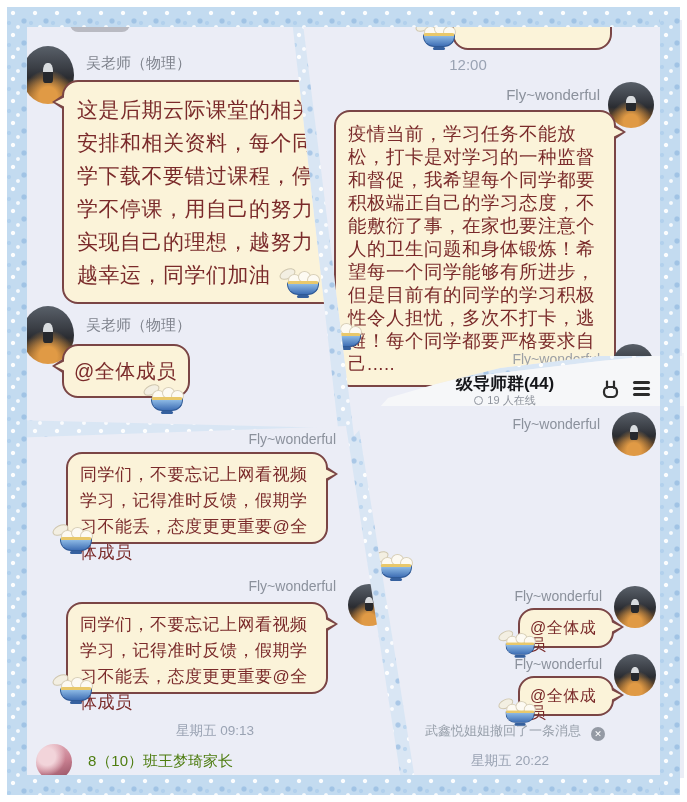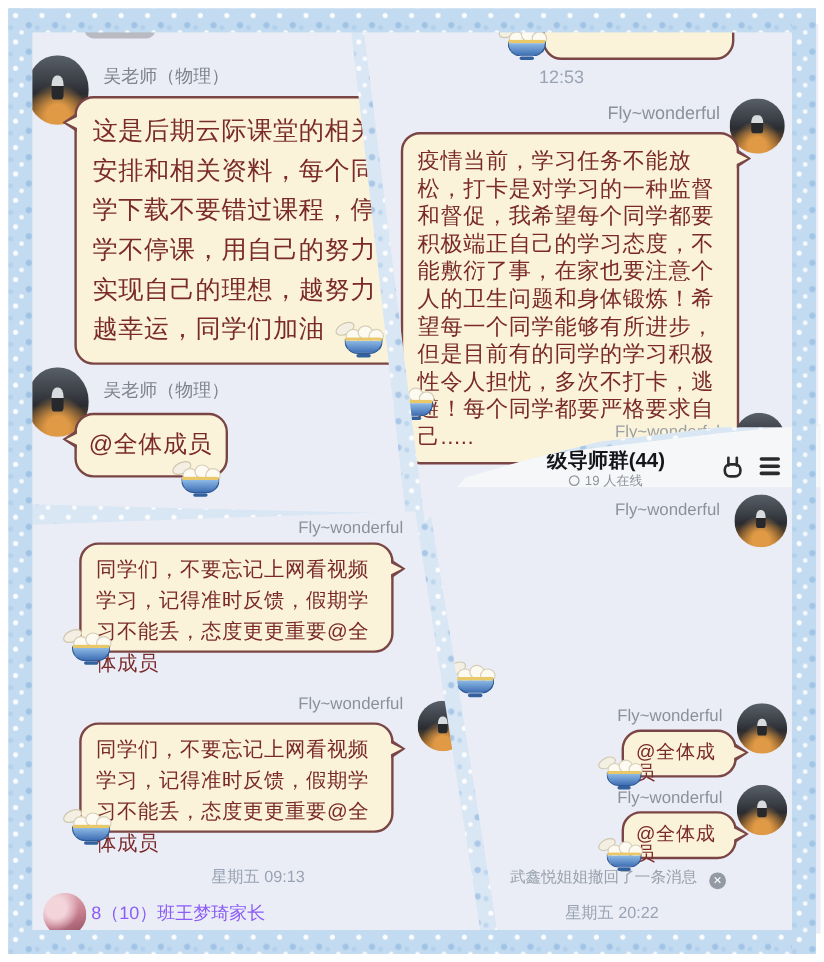--- a/index.html
+++ b/index.html
@@ -133,21 +133,21 @@
   <div class="panel" style="z-index:20;
        clip-path:polygon(302px 16px,682px 20px,682px 356px,600px 356px,500px 368px,436px 384px,388px 398px,354px 436px);">
     <div class="bubble l" style="left:452px;top:2px;width:160px;height:48px;"></div>
     <span class="bowl" style="left:420px;top:20px;">
       <i class="spoon"></i>
         <i class="d d1"></i>
         <i class="d d2"></i>
         <i class="d d3"></i>
         <b class="cup"></b>
     </span>
-    <div class="time" style="left:360px;top:56px;width:216px;font-size:15px;">12:53</div>
+    <div class="time" style="left:360px;top:56px;width:216px;font-size:15px;">12:00</div>
     <div class="name" style="left:420px;top:86px;width:180px;text-align:right;font-size:15px;">Fly~wonderful</div>
     <div class="avatar" style="left:608px;top:82px;width:46px;height:46px;"></div>
     <div class="bubble r" style="left:334px;top:110px;width:282px;">
       <span class="to"></span>
         <span class="ti"></span>
       <div class="btxt" style="font-size:18.5px;line-height:23px;">疫情当前，学习任务不能放松，打卡是对学习的一种监督和督促，我希望每个同学都要积极端正自己的学习态度，不能敷衍了事，在家也要注意个人的卫生问题和身体锻炼！希望每一个同学能够有所进步，但是目前有的同学的学习积极性令人担忧，多次不打卡，逃避！每个同学都要严格要求自己.....</div>
     </div>
     <span class="bowl" style="left:326px;top:320px;">
       <i class="spoon"></i>
         <i class="d d1"></i>
@@ -185,21 +185,21 @@
     <span class="bowl" style="left:57px;top:674px;">
       <i class="spoon"></i>
         <i class="d d1"></i>
         <i class="d d2"></i>
         <i class="d d3"></i>
         <b class="cup"></b>
     </span>
 
     <div class="time" style="left:115px;top:722px;width:200px;">星期五 09:13</div>
     <div class="avatar pink" style="left:36px;top:744px;width:36px;height:36px;"></div>
-    <div class="abs" style="left:76px;top:752px;font-size:15px;color:#8b5cf6;white-space:nowrap;">8（10）班王梦琦家长</div>
+    <div class="abs" style="left:88px;top:752px;font-size:15px;color:#4d7c0f;white-space:nowrap;">8（10）班王梦琦家长</div>
   </div>
 
   <div class="panel" style="z-index:40;
        clip-path:polygon(12px 26px,292px 20px,338px 428px,12px 420px);">
     <div class="remnant-bar" style="left:70px;top:18px;width:60px;height:14px;"></div>
     <div class="avatar" style="left:22px;top:46px;width:52px;height:58px;"></div>
     <div class="name" style="left:86px;top:54px;font-size:15px;color:#7f838d;">吴老师（物理）</div>
     <div class="bubble l" style="left:62px;top:80px;width:278px;">
       <span class="to"></span>
         <span class="ti"></span>

